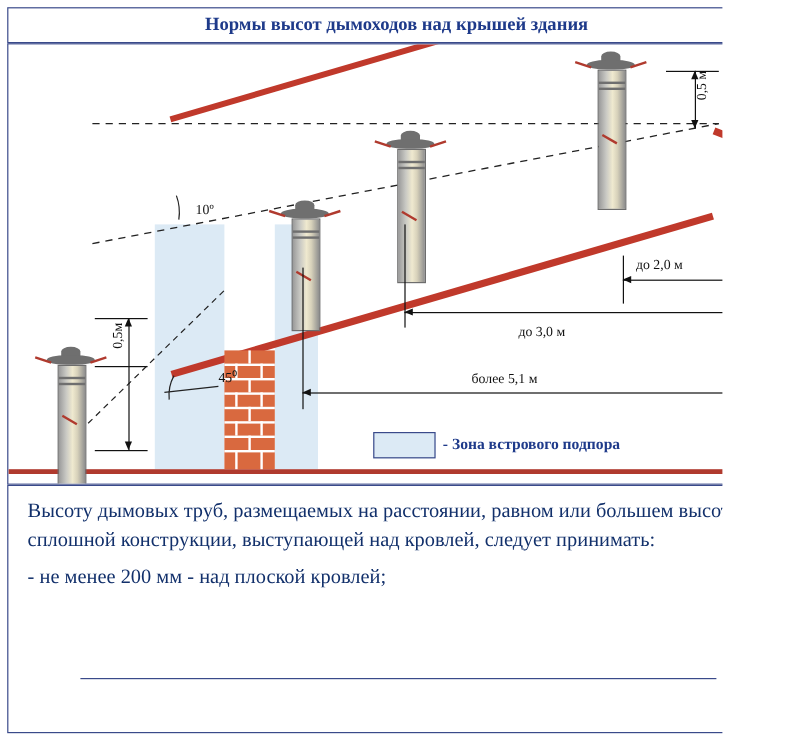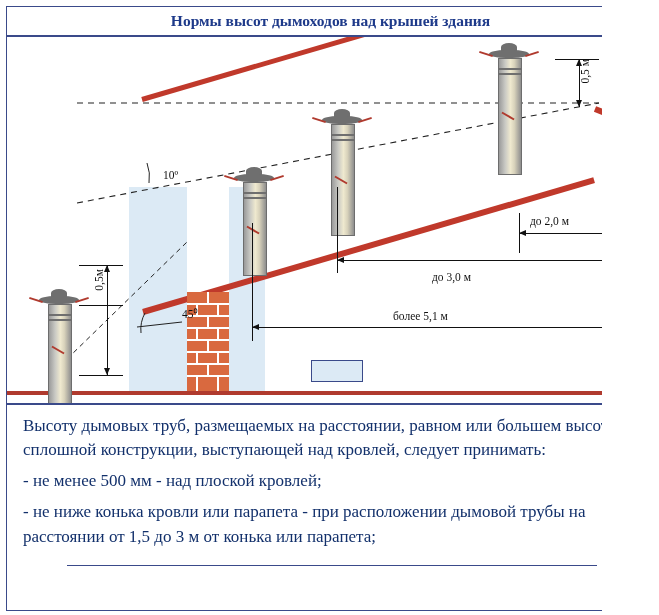--- a/index.html
+++ b/index.html
@@ -220,25 +220,25 @@
     <div class="dimlabel" style="left:425px;top:206px;margin-top:28px;">до 3,0 м</div>
 
     <div class="dimline dim-h" style="left:245px;top:290px;width:365px;"></div>
     <div class="arrow arr-l" style="left:245px;top:286.5px;"></div>
     <div class="arrow arr-r" style="left:603px;top:286.5px;"></div>
     <div class="tick" style="left:245px;top:186px;height:118px;"></div>
     <div class="tick" style="left:610px;top:196px;height:108px;"></div>
     <div class="dimlabel" style="left:386px;top:273px;">более 5,1 м</div>
 
     <div class="legend-box"></div>
+    <div class="legend-text">- Зона встрового подпора</div>
 
   </div>
 
   <div class="notes">
     <div class="inner">
       <p>Высоту дымовых труб, размещаемых на расстоянии, равном или большем высоты сплошной конструкции, выступающей над кровлей, следует принимать:</p>
-      <p>- не менее 500 мм - над плоской кровлей;</p>
-      <p>- не ниже конька кровли или парапета - при расположении дымовой трубы на расстоянии от 1,5 до 3 м от конька или парапета;</p>
+      <p>- не менее 200 мм - над плоской кровлей;</p>
     </div>
     <div class="divider"></div>
   </div>
 
 </div>
 
 </body></html>

